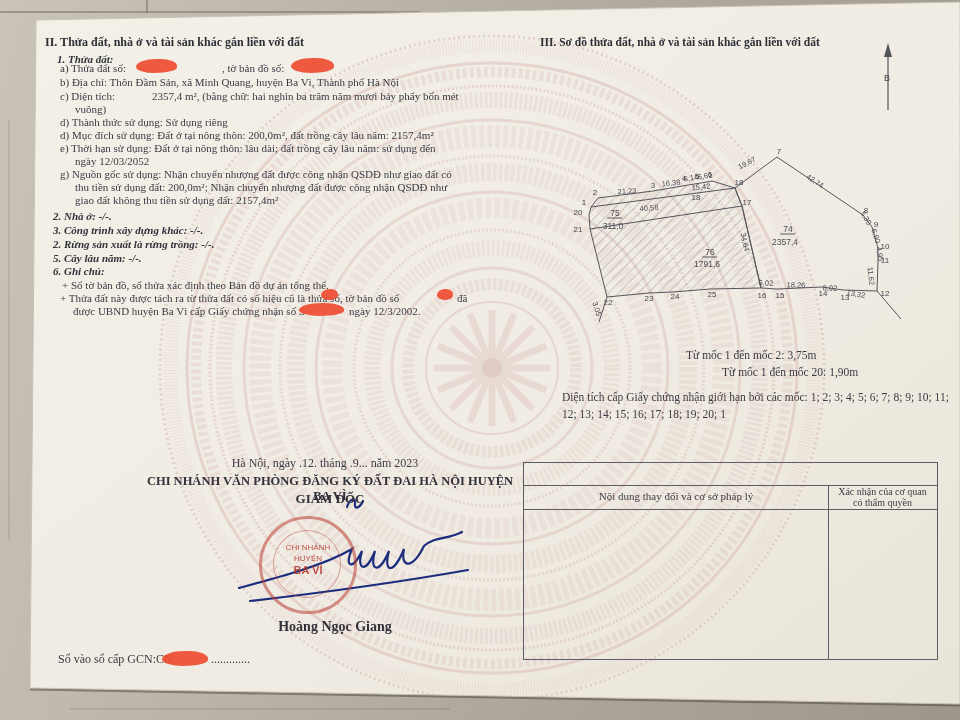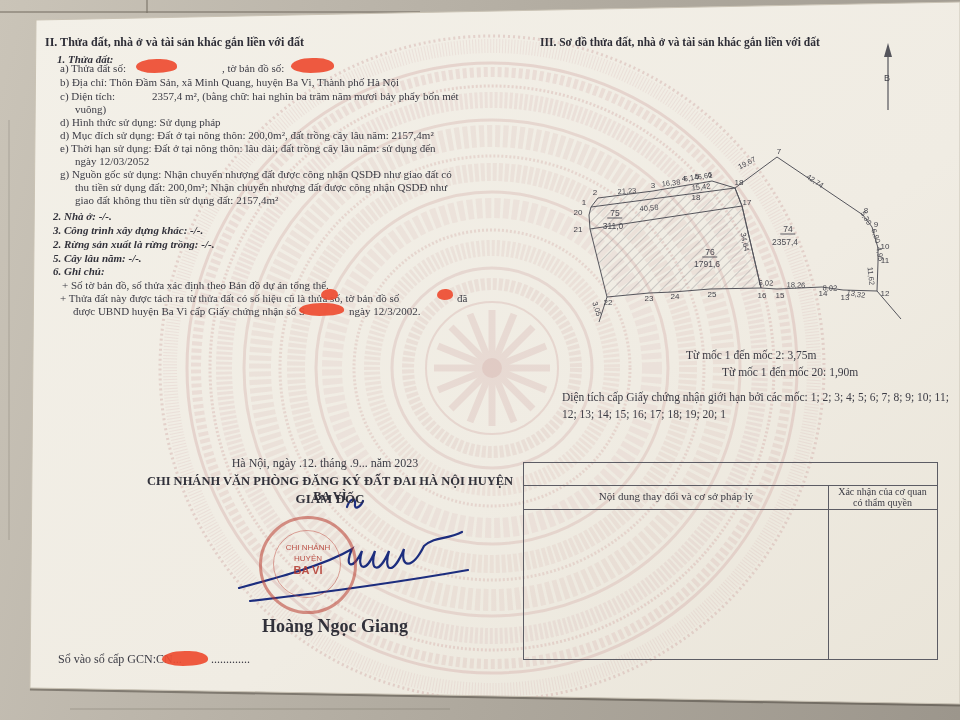--- a/index.html
+++ b/index.html
@@ -116,21 +116,21 @@
 
 <div class="t" style="left:60px;top:62px;">a) Thửa đất số:</div>
 <div class="blob" style="left:136px;top:59px;width:41px;height:14px;"></div>
 <div class="t" style="left:222px;top:62px;">, tờ bản đồ số:</div>
 <div class="blob" style="left:291px;top:58px;width:43px;height:15px;"></div>
 
 <div class="t" style="left:60px;top:76px;">b) Địa chỉ:  Thôn Đầm Sản, xã Minh Quang, huyện Ba Vì, Thành phố Hà Nội</div>
 <div class="t" style="left:60px;top:90px;">c) Diện tích:</div>
 <div class="t" style="left:152px;top:90px;">2357,4 m², (bằng chữ: hai nghìn ba trăm năm mươi bảy phẩy bốn mét</div>
 <div class="t" style="left:75px;top:103px;">vuông)</div>
-<div class="t" style="left:60px;top:116px;">d) Hình thức sử dụng:   Sử dụng pháp</div>
+<div class="t" style="left:60px;top:116px;">d) Thành thức sử dụng:   Sử dụng riêng</div>
 <div class="t" style="left:60px;top:129px;">d) Mục đích sử dụng:  Đất ở tại nông thôn: 200,0m², đất trồng cây lâu năm: 2157,4m²</div>
 <div class="t" style="left:60px;top:142px;">e) Thời hạn sử dụng:  Đất ở tại nông thôn: lâu dài; đất trồng cây lâu năm: sử dụng đến</div>
 <div class="t" style="left:75px;top:155px;">ngày 12/03/2052</div>
 <div class="t" style="left:60px;top:168px;">g) Nguồn gốc sử dụng: Nhận chuyển nhượng đất được công nhận QSDĐ như giao đất có</div>
 <div class="t" style="left:75px;top:181px;">thu tiền sử dụng đất: 200,0m²; Nhận chuyển nhượng đất được công nhận QSDĐ như</div>
 <div class="t" style="left:75px;top:194px;">giao đất không thu tiền sử dụng đất: 2157,4m²</div>
 
 <div class="t bi" style="left:53px;top:210px;">2. Nhà ở:  -/-.</div>
 <div class="t bi" style="left:53px;top:224px;">3. Công trình xây dựng khác: -/-.</div>
 <div class="t bi" style="left:53px;top:238px;">2. Rừng sản xuất là rừng trồng: -/-.</div>
@@ -222,19 +222,19 @@
 <div class="t ctr b" style="left:140px;top:474px;width:380px;font-size:12.5px;white-space:normal;line-height:15px;">CHI NHÁNH VĂN PHÒNG ĐĂNG KÝ ĐẤT ĐAI HÀ NỘI HUYỆN BA VÌ</div>
 <div class="t ctr b" style="left:140px;top:492px;width:380px;font-size:13px;">GIÁM ĐỐC</div>
 
 <div class="stamp">
   <div class="stamp-inner"></div>
   <div class="stamp-txt" style="top:24px;font-size:8px;">CHI NHÁNH</div>
   <div class="stamp-txt" style="top:35px;font-size:8px;">HUYỆN</div>
   <div class="stamp-txt" style="top:45px;font-size:11px;font-weight:bold;">BA VÌ</div>
 </div>
 
-<div class="t ctr b" style="left:240px;top:620px;width:190px;font-size:18px;">Hoàng Ngọc Giang</div>
+<div class="t ctr b" style="left:240px;top:620px;width:190px;font-size:14px;">Hoàng Ngọc Giang</div>
 
 <div class="t" style="left:58px;top:653px;font-size:12px;">Sổ vào sổ cấp GCN:CN...</div>
 <div class="blob" style="left:162px;top:651px;width:46px;height:15px;"></div>
 <div class="t" style="left:211px;top:653px;font-size:12px;">.............</div>
 
 </div>
 
 </body></html>

